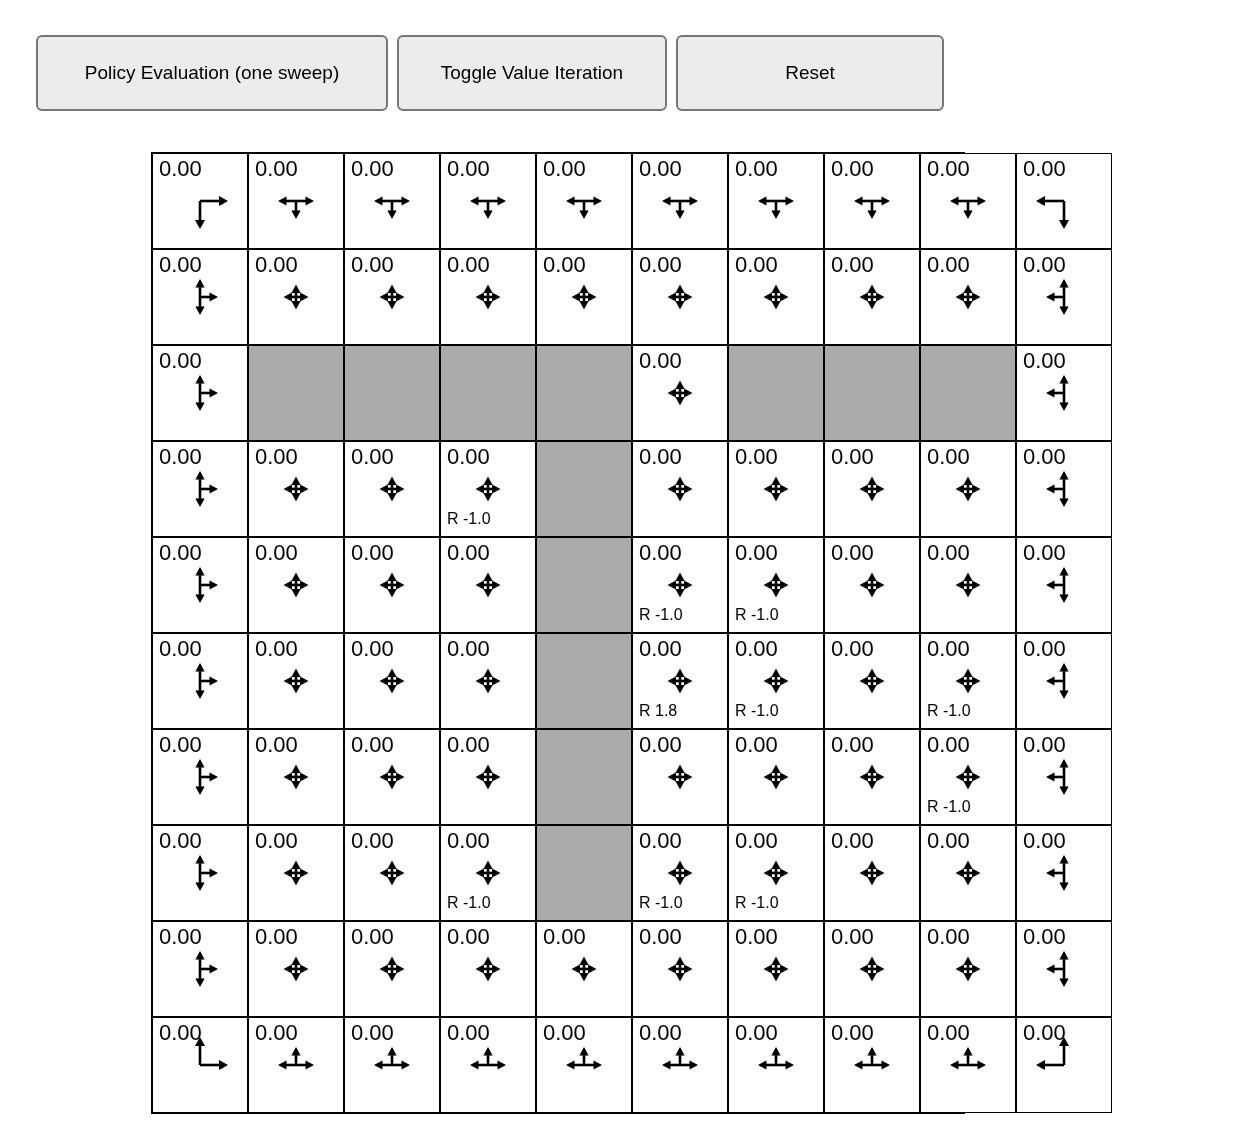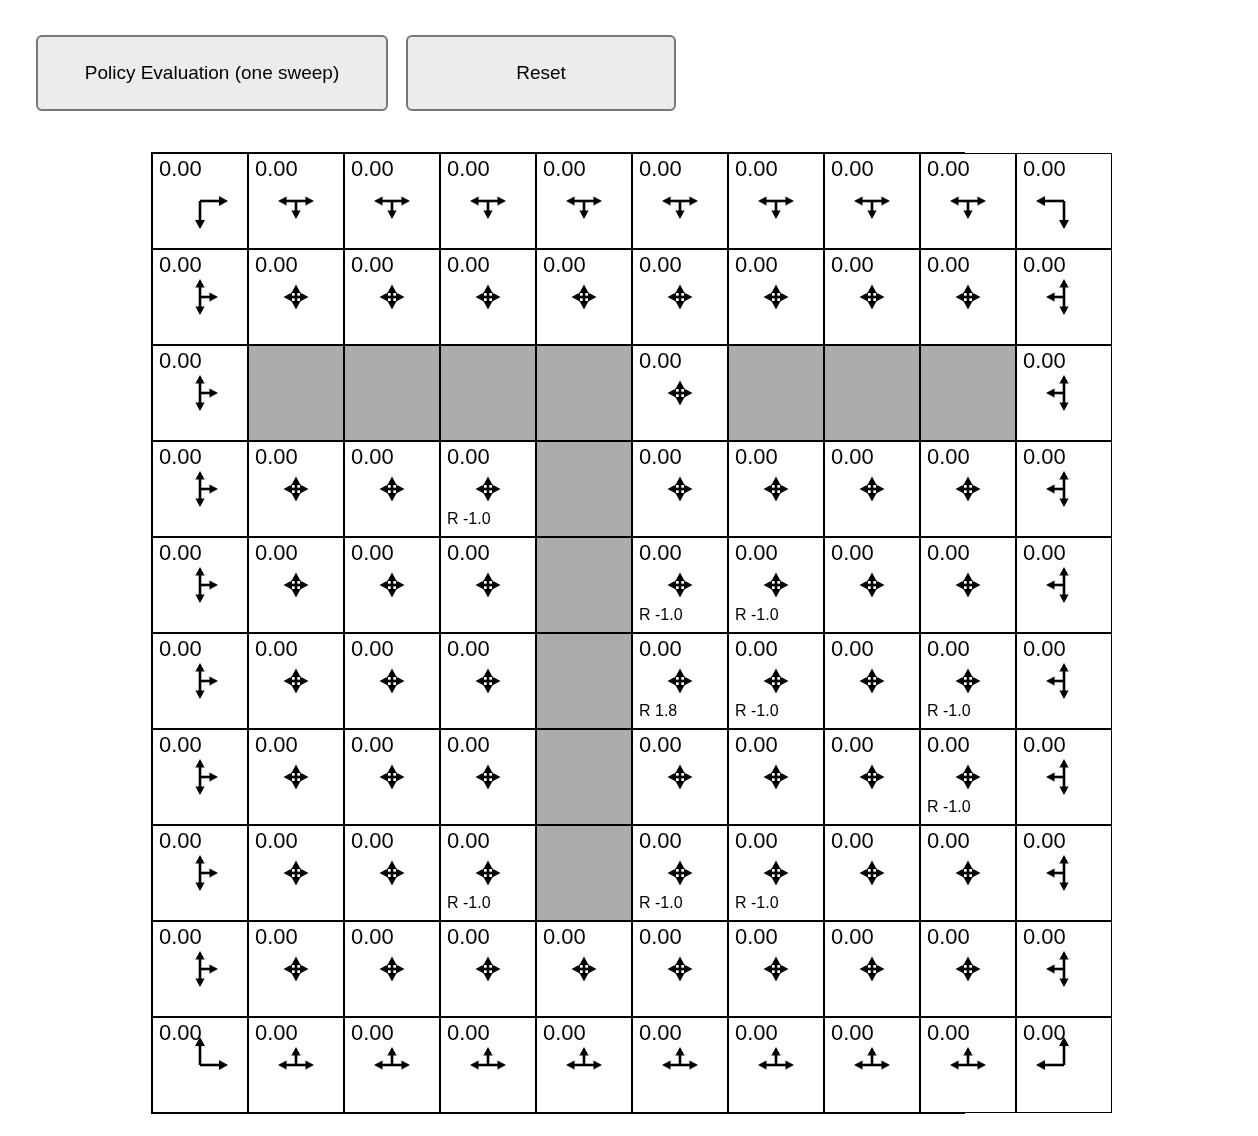--- a/index.html
+++ b/index.html
@@ -7,21 +7,21 @@
     width: 1258px; height: 1136px;
     background: #ffffff;
     font-family: "Liberation Sans", sans-serif;
     overflow: hidden;
     position: relative;
   }
   .toolbar {
     position: absolute;
     left: 36px; top: 35px;
     display: flex;
-    gap: 18px;
+    gap: 9px;
   }
   .btn {
     height: 76px;
     border: 2px solid #787878;
     border-radius: 6px;
     background: #ececec;
     color: #000;
     font-family: "Liberation Sans", sans-serif;
     font-size: 19px;
     display: flex;
@@ -66,20 +66,21 @@
     position: absolute;
     left: 0; top: 0;
     width: 94px; height: 94px;
   }
 </style>
 </head>
 <body>
 
 <div class="toolbar">
   <button class="btn">Policy Evaluation (one sweep)</button>
+  <button class="btn">Toggle Value Iteration</button>
   <button class="btn">Reset</button>
 </div>
 
 <div class="gridworld">
     <div class="cell">
       <span class="val">0.00</span>
       <svg class="arrows" viewBox="0 0 94 94">
         <g>
           <line x1="47" y1="47" x2="66" y2="47" stroke="#000000" stroke-width="2.6"></line>
           <polygon fill="#000000" points="75,47 66,52 66,42"></polygon>

